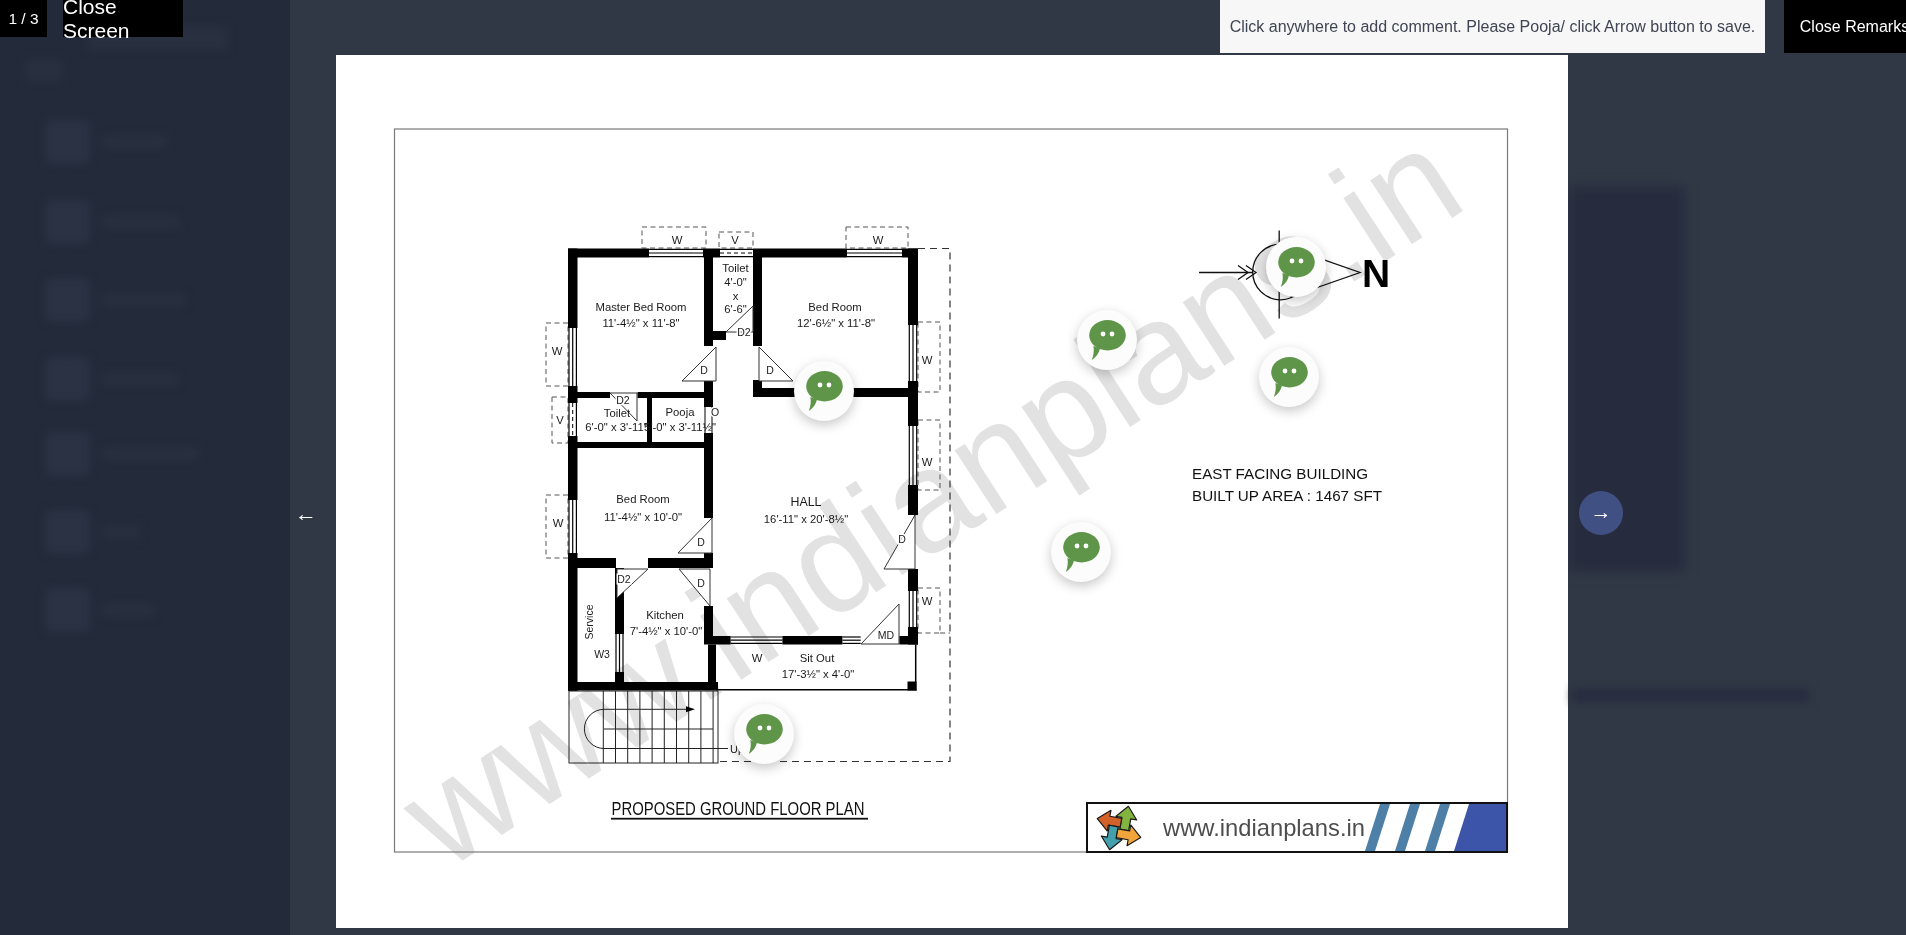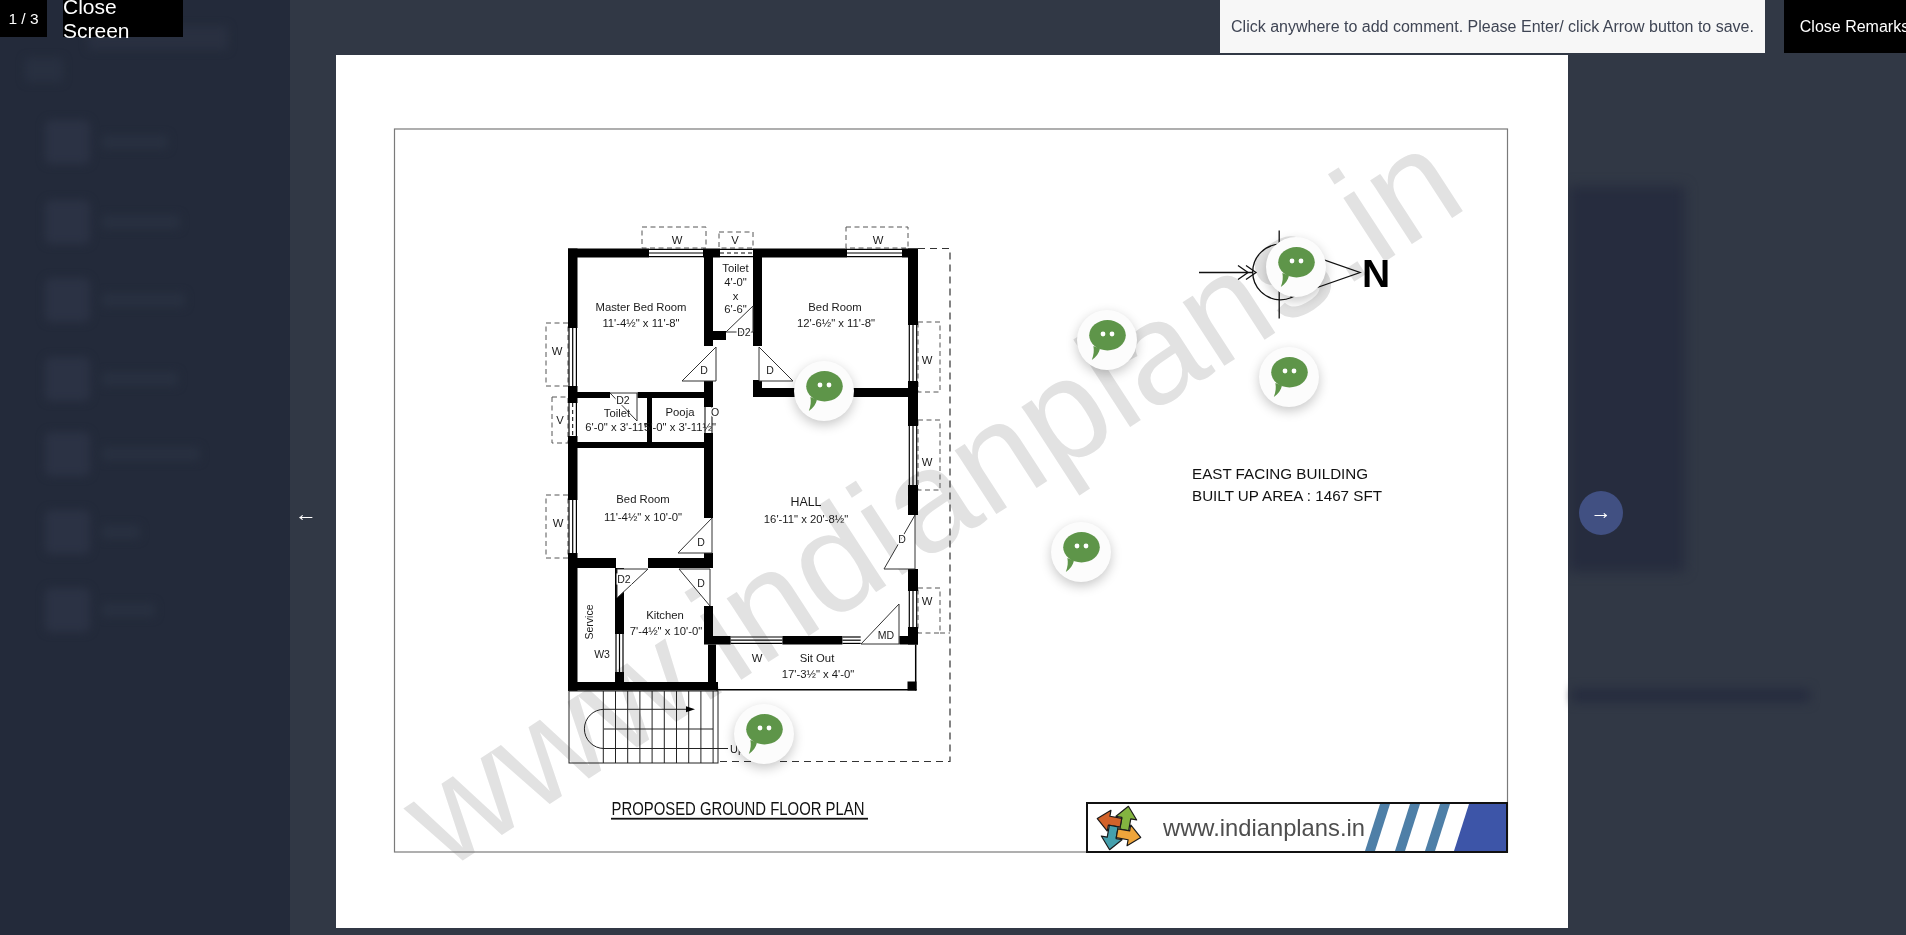--- a/index.html
+++ b/index.html
@@ -386,21 +386,21 @@
   <div class="abs" style="left:1568px;top:55px;width:338px;height:880px;overflow:hidden;">
       <div class="abs" style="left:0px;top:131px;width:117px;height:386px;background:#262c3e;filter:blur(6px);"></div>
     </div>
 
   <div class="abs" style="left:1572px;top:688px;width:238px;height:15px;background:#272d3f;filter:blur(5px);"></div>
 
   <div class="abs btn" style="left:0;top:0;width:47px;height:37px;font-size:15.5px;">1 / 3</div>
 
   <div class="abs btn" style="left:63px;top:0;width:120px;height:37px;font-size:21px;">Close Screen</div>
 
-  <div class="abs" style="left:1220px;top:0;width:545px;height:53px;background:#f7f7f7;color:#3f4554;font-size:16px;display:flex;align-items:center;justify-content:center;">Click anywhere to add comment. Please Enter/ click Arrow button to save.</div>
+  <div class="abs" style="left:1220px;top:0;width:545px;height:53px;background:#f7f7f7;color:#3f4554;font-size:16px;display:flex;align-items:center;justify-content:center;">Click anywhere to add comment. Please Pooja/ click Arrow button to save.</div>
 
   <div class="abs btn" style="left:1784px;top:0;width:141px;height:53px;font-size:16px;">Close Remarks</div>
 
   <div class="abs" style="left:293px;top:501px;width:26px;height:26px;color:#fff;font-size:22px;line-height:26px;text-align:center;">←</div>
 
   <div class="abs" style="left:1579px;top:491px;width:44px;height:44px;border-radius:50%;background:#415082;color:#fff;font-size:21px;font-weight:bold;line-height:42px;text-align:center;">→</div>
 
   <div class="abs bubble" style="left:794px;top:361px;"><svg width="60" height="60" viewBox="0 0 60 60">
         <ellipse cx="30.5" cy="25.3" rx="18.3" ry="15.2" fill="#5e9549"></ellipse>
         <path d="M23 38.5 C22 43 19.5 47 14.8 50 C16.8 45 17.2 40.5 16.4 36 Z" fill="#5e9549"></path>

